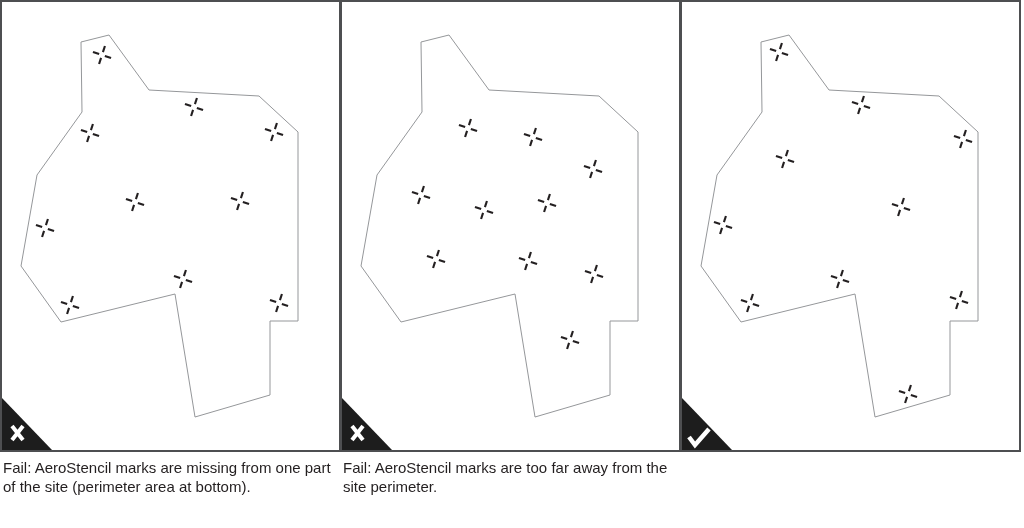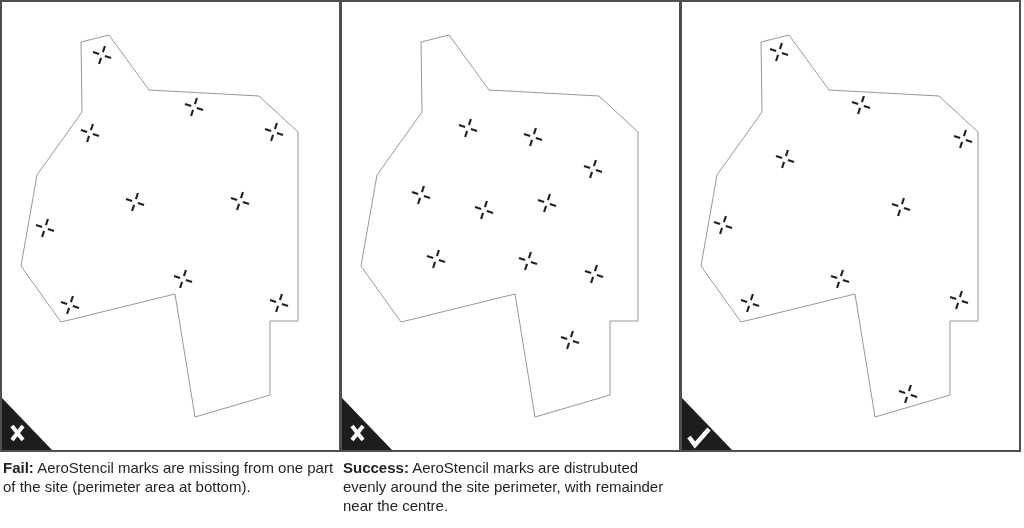--- a/index.html
+++ b/index.html
@@ -46,21 +46,21 @@
     flex: 0 0 auto;
     width: 340px;
     margin: 0;
     padding: 0 3px 0 3px;
     font-size: 15px;
     line-height: 19px;
     color: #231f20;
     letter-spacing: 0;
   }
   .caption strong {
-    font-weight: bold;
+    font-weight: normal;
     margin-right: 0.22em;
   }
 </style>
 </head>
 <body>
 
 <div class="figure">
   <div class="panels">
     <section class="panel">
       <svg class="site-map" viewBox="0 0 337 448">
@@ -260,15 +260,15 @@
             <line x1="3" y1="0" x2="9.5" y2="0" stroke="#231f20" stroke-width="2.1"></line>
           </g>
           <polygon points="0,396 50,448 0,448" fill="#1d1d1d"></polygon>
           <path d="M 7,435 L 13,443 L 27,427" stroke="#ffffff" stroke-width="4.5" fill="none"></path>
         </svg>
     </section>
   </div>
 
   <div class="captions">
     <p class="caption"><strong>Fail:</strong><span>AeroStencil marks are missing from one part of the site (perimeter area at bottom).</span></p>
-    <p class="caption"><strong>Success:</strong><span>AeroStencil marks are distrubuted evenly around the site perimeter, with remainder near the centre.</span></p>
+    <p class="caption"><strong>Fail:</strong><span>AeroStencil marks are too far away from the site perimeter.</span></p>
   </div>
 </div>
 
 </body></html>

